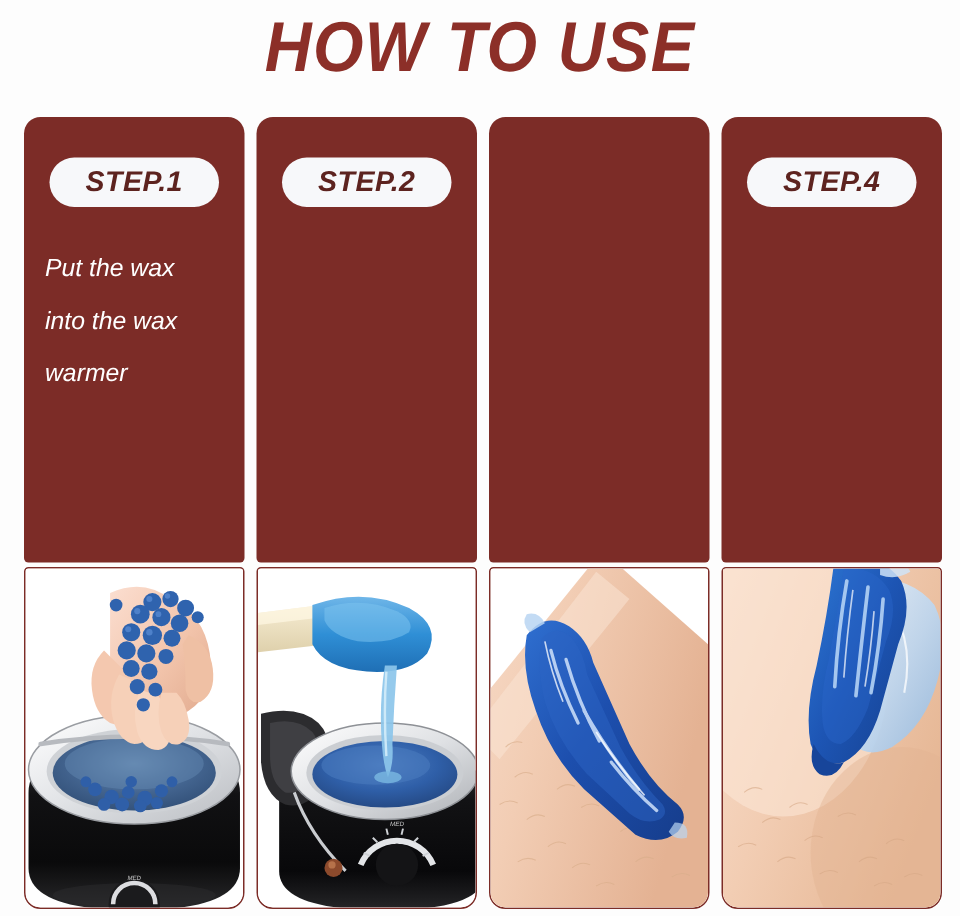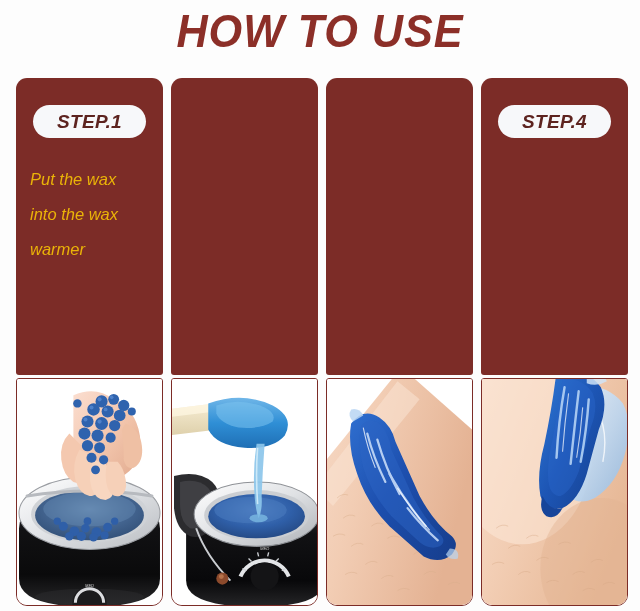--- a/index.html
+++ b/index.html
@@ -87,21 +87,21 @@
     font-size: 19px;
     font-weight: bold;
     letter-spacing: 0.3px;
     line-height: 19px;
   }
   .body-text {
     position: absolute;
     top: 84px;
     left: 14px;
     right: 6px;
-    color: #eab308;
+    color: #ffffff;
     font-size: 16.5px;
     line-height: 35px;
     white-space: pre-line;
   }
 
   
   .photo {
     flex: 1 1 auto;
     margin-top: 3px;
     border: 1.5px solid #7c2c27;
@@ -229,20 +229,23 @@
             <circle cx="88" cy="32" r="1.9"></circle>
               <circle cx="68" cy="42" r="2"></circle>
               <circle cx="82" cy="44" r="2.1"></circle>
           </g>
         </svg>
       </div>
     </div>
 
     <div class="col">
       <div class="card">
+        <div class="badge">
+          <span class="badge-label">STEP.2</span>
+        </div>
       </div>
       <div class="photo">
         <svg viewBox="0 0 144 228" preserveAspectRatio="xMidYMid slice">
           <defs>
             <linearGradient id="p2pot" x1="0" y1="0" x2="0" y2="1">
               <stop offset="0%" stop-color="#3c3c3e"></stop>
               <stop offset="30%" stop-color="#121214"></stop>
               <stop offset="75%" stop-color="#08080a"></stop>
               <stop offset="100%" stop-color="#262628"></stop>
             </linearGradient>

